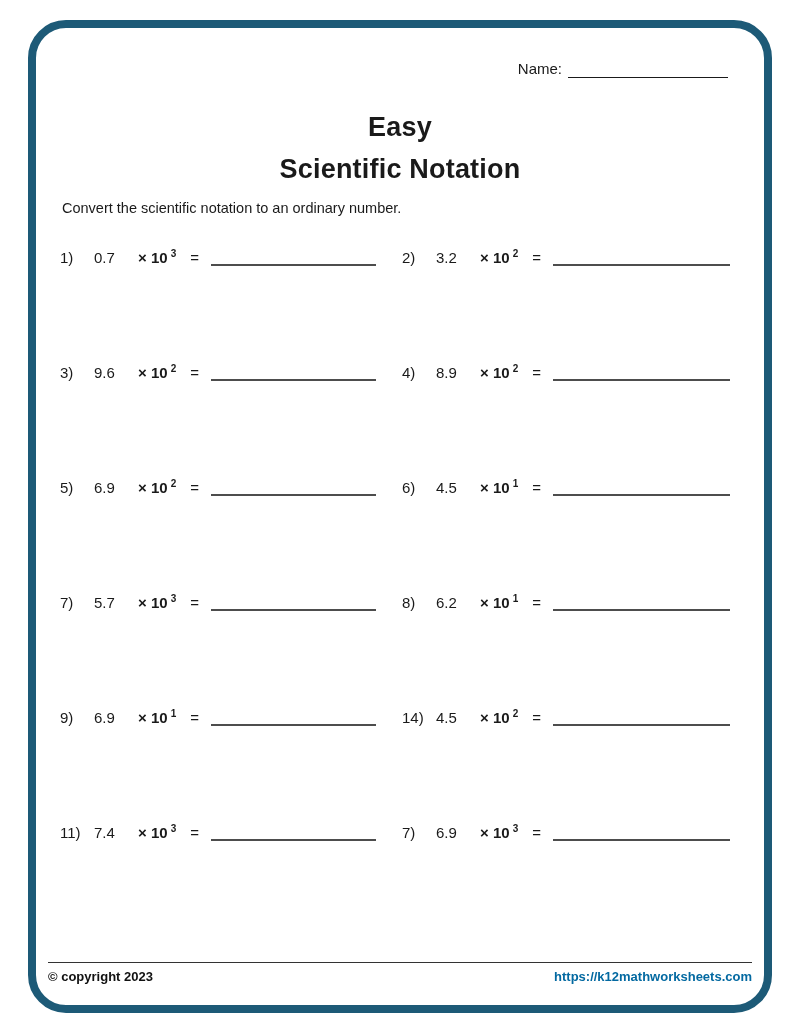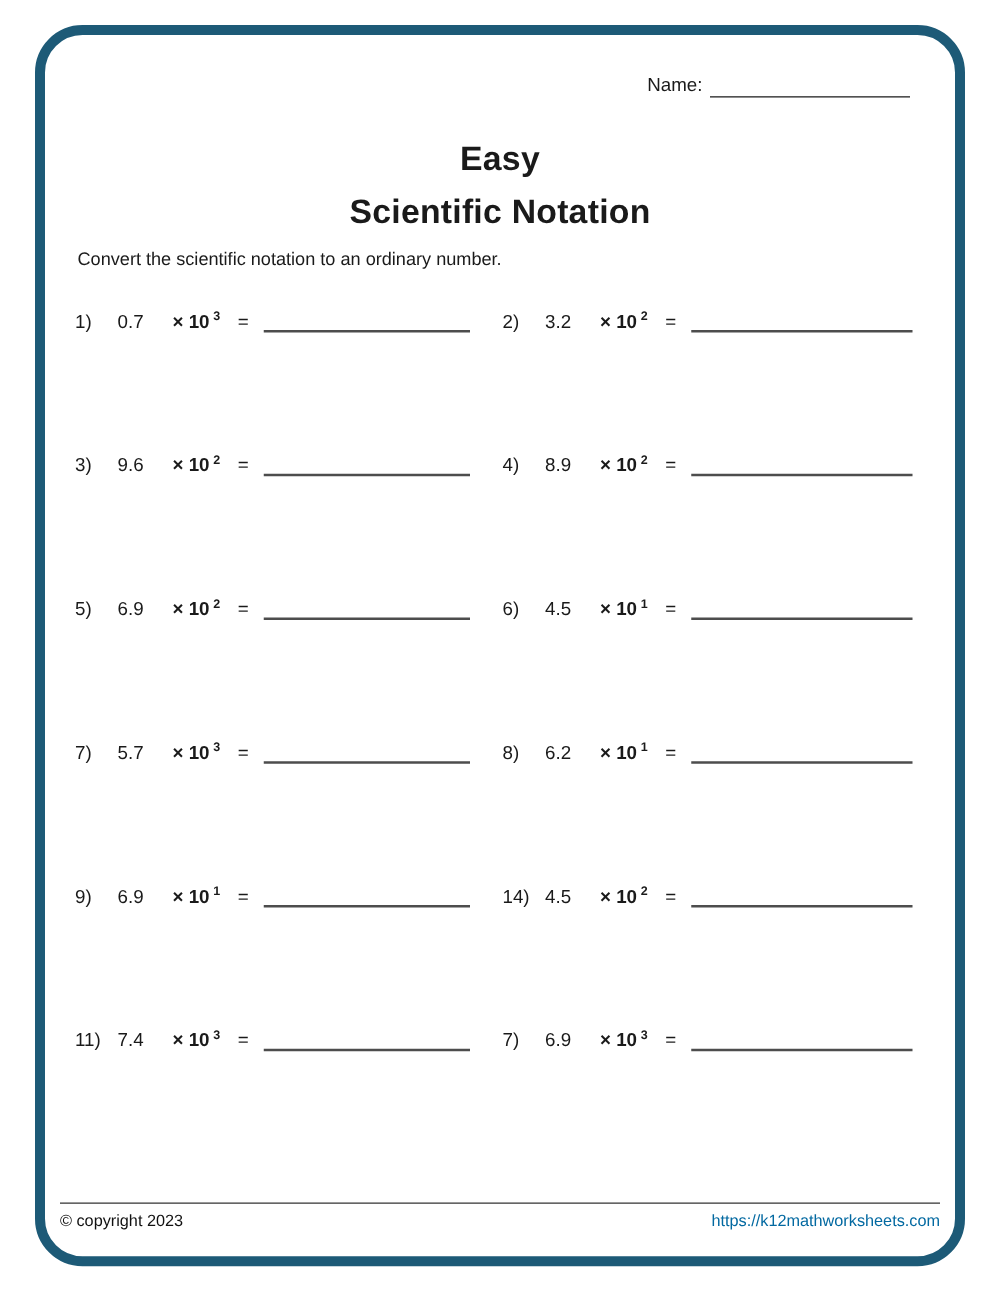--- a/index.html
+++ b/index.html
@@ -84,20 +84,21 @@
   }
   .footer {
     position: absolute;
     left: 48px; top: 969px;
     width: 704px;
     display: flex;
     justify-content: space-between;
     align-items: flex-end;
     font-size: 13px;
     color: #111111;
+    font-weight: bold;
   }
   .footer .url { color: #0369a1; text-decoration: none; }
 </style>
 </head>
 <body>
 
 <div class="border-frame"></div>
 
 <div class="name-row">
   <span class="label">Name:</span>

